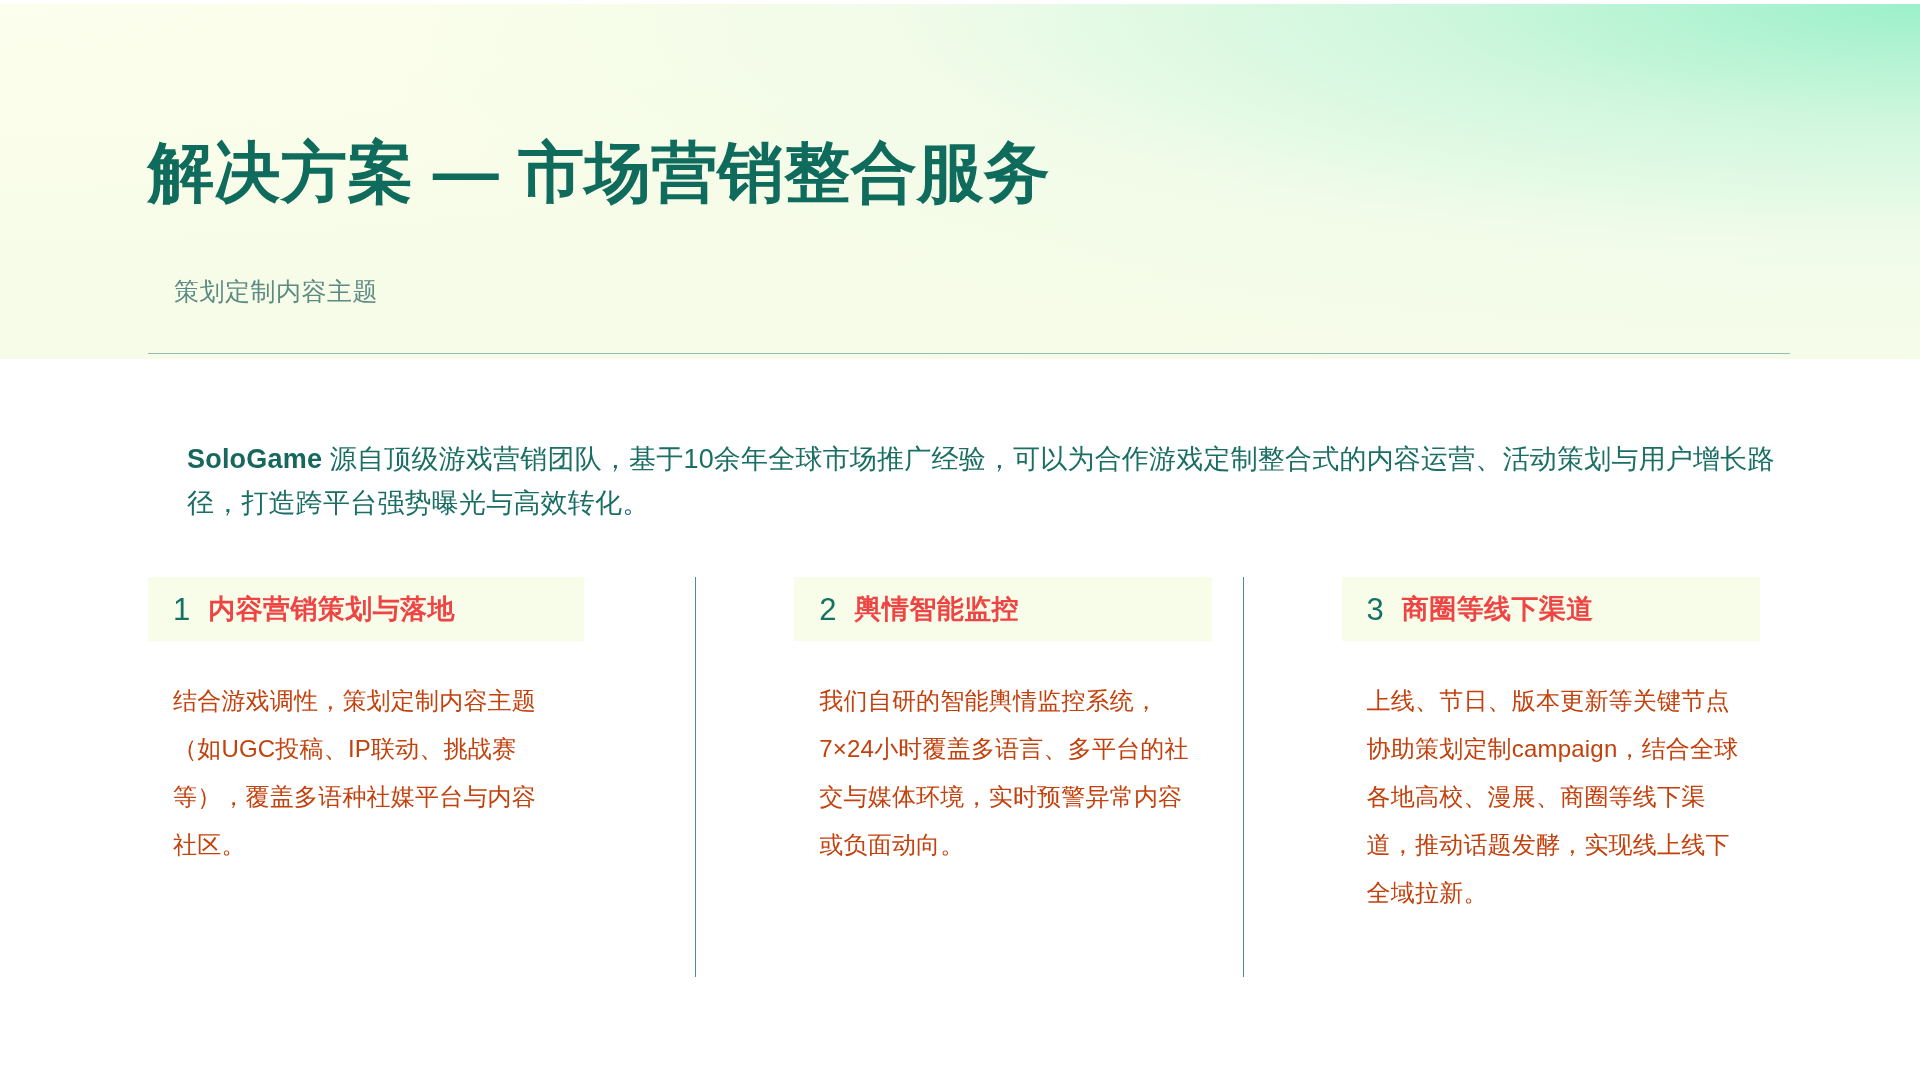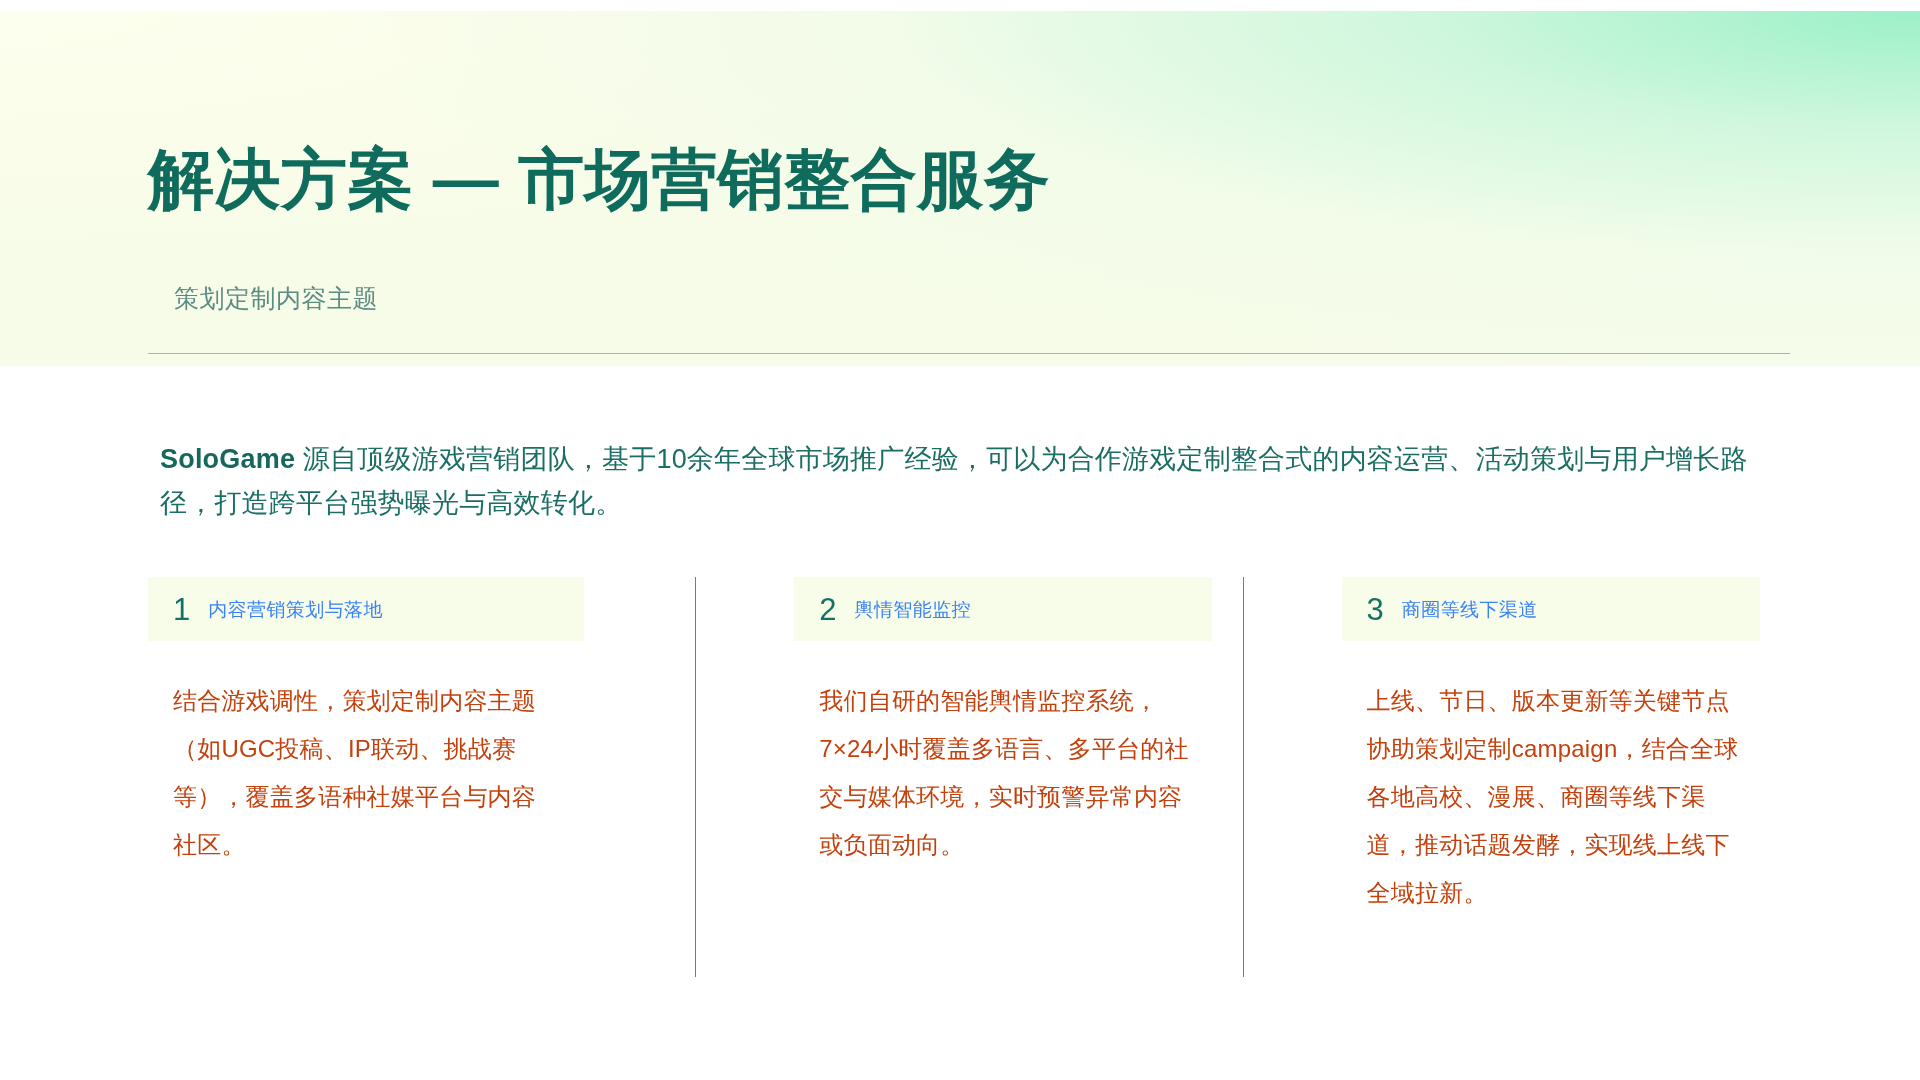--- a/index.html
+++ b/index.html
@@ -17,21 +17,21 @@
     position: relative;
     width: 1920px;
     height: 1080px;
     background: #ffffff;
   }
 
   
   .header-band {
     position: absolute;
     left: 0;
-    top: 11px;
+    top: 4px;
     width: 1920px;
     height: 355px;
     background:
       radial-gradient(120% 150% at 100% 0%, rgba(140, 238, 196, 0.85) 0%, rgba(176, 243, 213, 0.55) 22%, rgba(224, 250, 235, 0.25) 45%, rgba(247, 253, 236, 0) 68%),
       radial-gradient(110% 130% at 0% 0%, #fdffee 0%, #f9fde9 30%, #f7fce8 55%, #f6fce9 100%),
       linear-gradient(120deg, #fbffef 0%, #f7fce8 40%, #edfaef 70%, #ddf7e8 100%);
     overflow: hidden;
   }
 
   .header-inner {
@@ -71,21 +71,21 @@
     left: 148px;
     top: 353px;
     width: 1642px;
     height: 1px;
     background: #93bdb5;
   }
 
   
   .intro {
     position: absolute;
-    left: 160px;
+    left: 187px;
     top: 437px;
     width: 1588px;
     font-size: 27px;
     line-height: 44px;
     color: #1b6e64;
     letter-spacing: 0.2px;
   }
   .intro .brand {
     font-weight: 700;
     color: #17675d;
@@ -143,23 +143,23 @@
   .card-num {
     font-size: 31px;
     font-weight: 400;
     color: #147165;
     line-height: 1;
     margin-right: 18px;
     font-family: "Liberation Sans", "DejaVu Sans", sans-serif;
   }
 
   .card-title {
-    font-size: 19px;
-    font-weight: 400;
-    color: #3b82f6;
+    font-size: 27px;
+    font-weight: 700;
+    color: #ef4444;
     letter-spacing: 0.4px;
     line-height: 1;
     white-space: nowrap;
   }
 
   .card-body {
     margin-top: 36px;
     padding-left: 25px;
     width: 404px;
     font-size: 24px;

